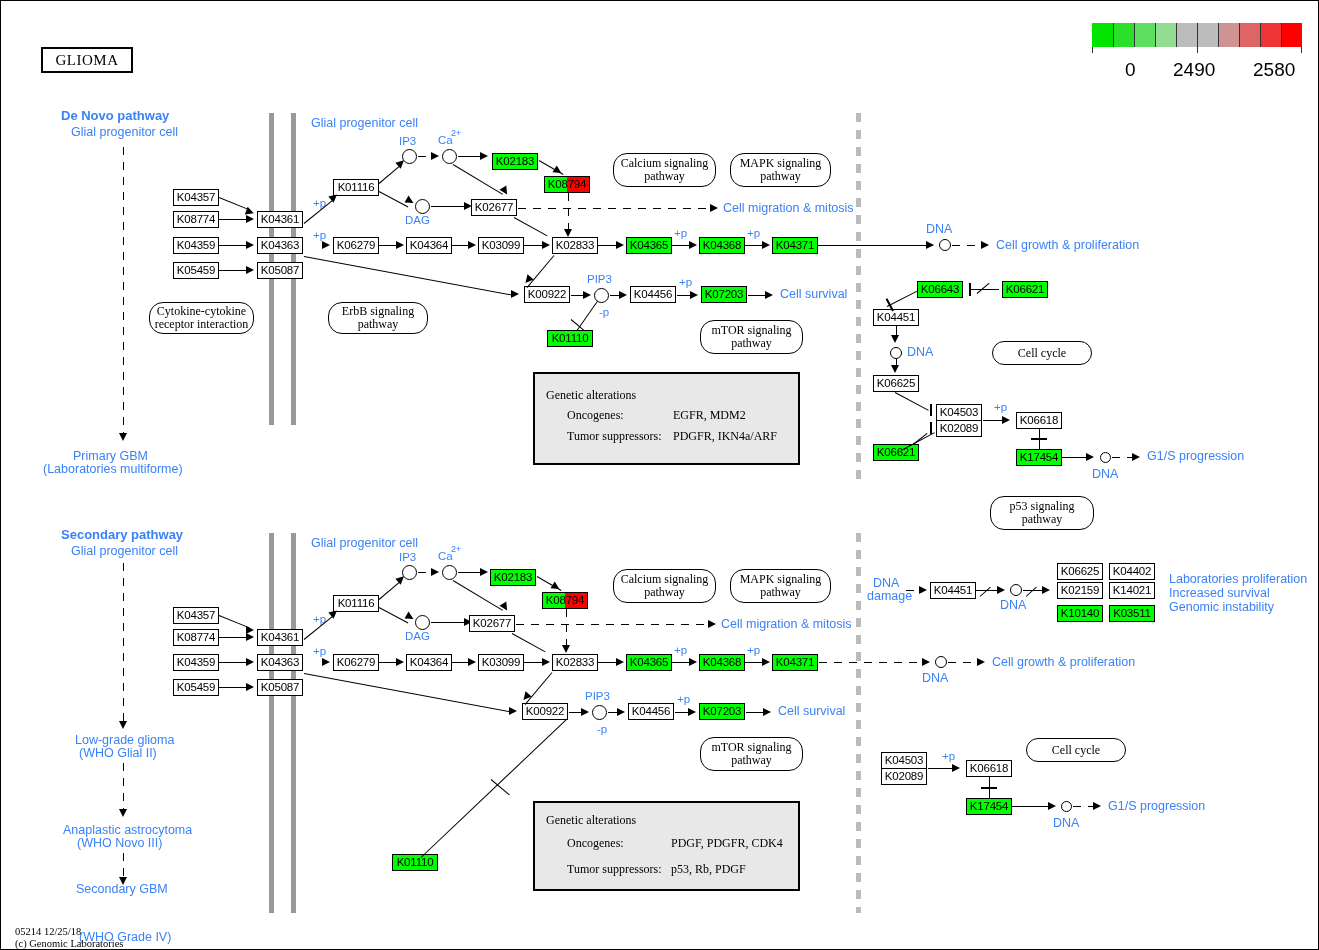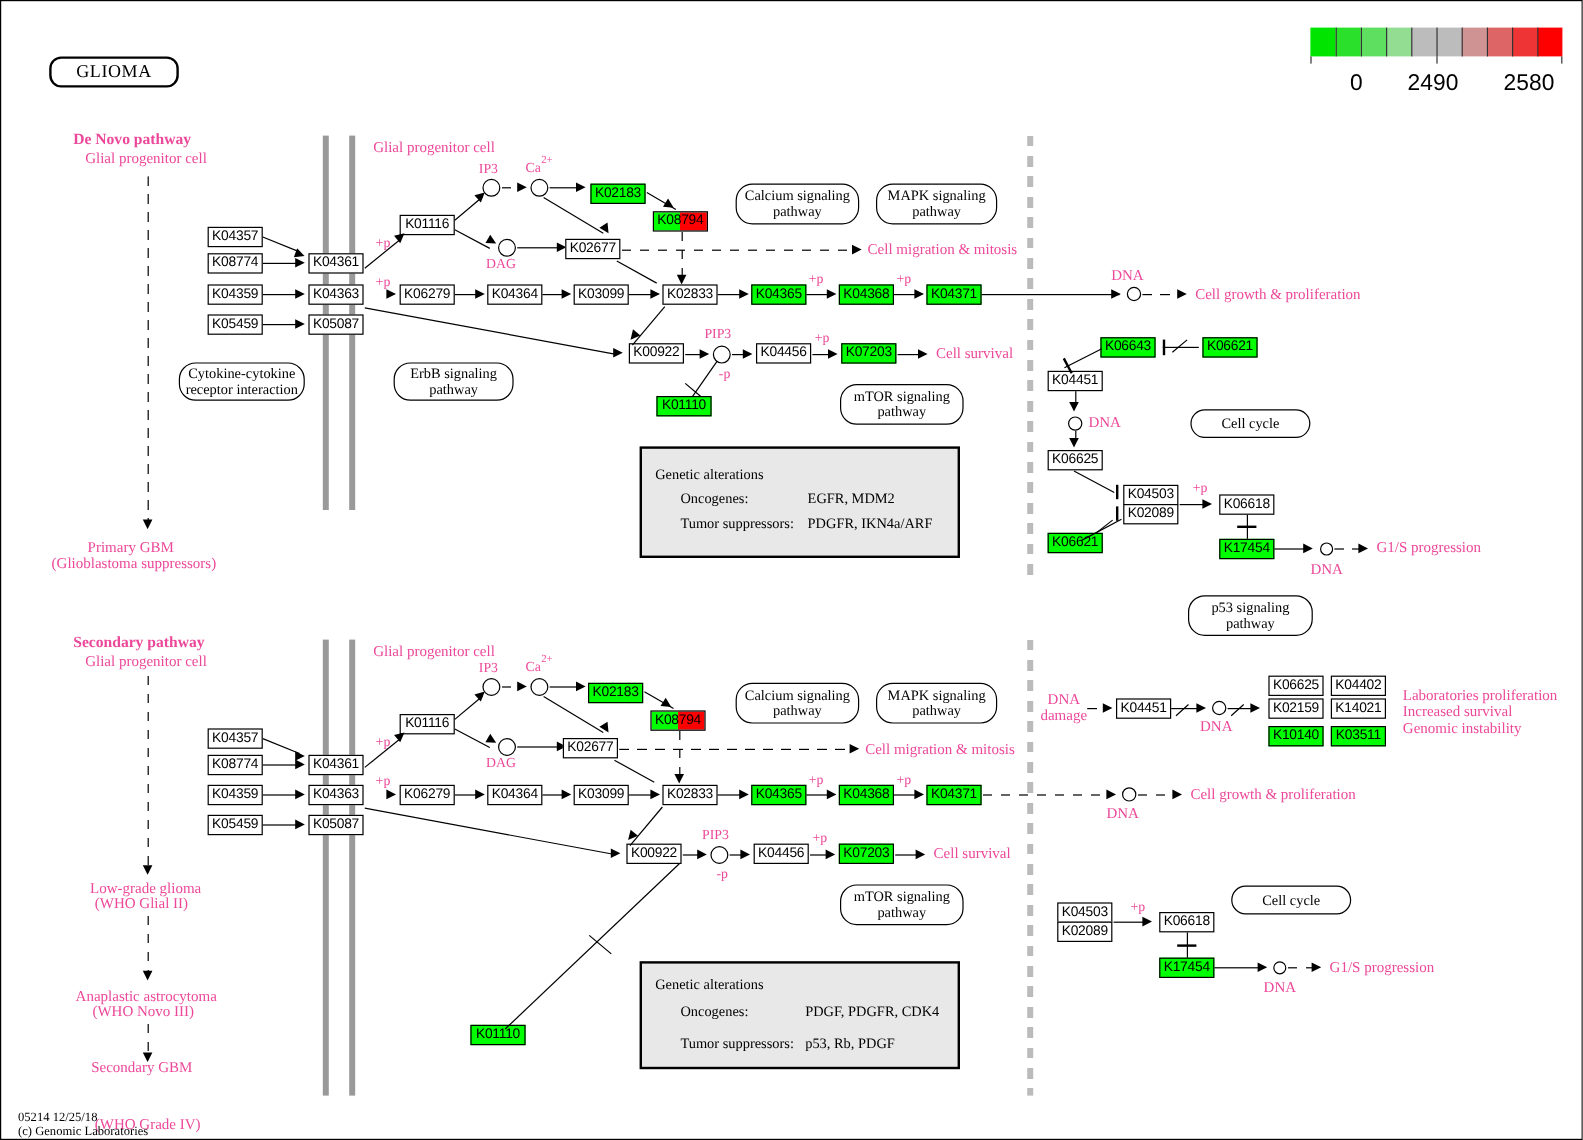--- a/index.html
+++ b/index.html
@@ -5,21 +5,21 @@
   html,body{margin:0;padding:0;background:#ffffff;}
   body{font-family:"Liberation Serif", serif;}
   #page{
     position:relative;
     width:1319px;height:950px;
     background:#ffffff;
     border:1px solid #000;
     box-sizing:border-box;
     overflow:hidden;
   }
-  .txt{position:absolute;font-family:Liberation Serif, serif;color:#ec4899;white-space:nowrap;line-height:1.05;}
+  .txt{position:absolute;font-family:Liberation Sans, sans-serif;color:#3b82f6;white-space:nowrap;line-height:1.05;}
   .f11{font-size:11.5px;}
   .f12{font-size:12.5px;}
   .f13{font-size:13px;}
   .bold{font-weight:bold;}
   .ctr{text-align:center;}
 
   
   .kbox{
     position:absolute;
     box-sizing:border-box;
@@ -105,21 +105,21 @@
   .legtick{position:absolute;width:1px;height:6px;background:#333;}
   .legnum{position:absolute;font-family:"Liberation Sans",sans-serif;font-size:19px;color:#000;}
 
   .footer{position:absolute;font-family:"Liberation Serif",serif;font-size:10.5px;line-height:12px;color:#000;}
 </style>
 </head>
 <body>
 
 <div id="page">
 
-  <div class="titlebox" style="left:40px;top:46px;width:108px;height:26px;border-radius:10px;">
+  <div class="titlebox" style="left:40px;top:46px;width:92px;height:26px;">
     <span>GLIOMA</span>
   </div>
 
   <div class="legend" style="left:1091px;top:22px;">
     <div class="sw" style="background:#00e400;"></div>
     <div class="sw" style="background:#2ae02a;"></div>
     <div class="sw" style="background:#5fdf5f;"></div>
     <div class="sw" style="background:#92dd92;"></div>
     <div class="sw" style="background:#bcbcbc;"></div>
     <div class="sw" style="background:#bcbcbc;"></div>
@@ -135,21 +135,21 @@
   <div class="legnum" style="left:1172px;top:58px;">2490</div>
   <div class="legnum" style="left:1252px;top:58px;">2580</div>
 
   <div class="txt f13 bold" style="left:60px;top:108px;">De Novo pathway</div>
   <div class="txt f12" style="left:70px;top:125px;">Glial progenitor cell</div>
   <div class="txt f12" style="left:310px;top:116px;">Glial progenitor cell</div>
 
   <div class="dv" style="left:122px;top:146px;height:288px;"></div>
   <div class="ar-d" style="left:118px;top:432px;"></div>
   <div class="txt f12 ctr" style="left:72px;top:449px;">Primary GBM</div>
-  <div class="txt f12 ctr" style="left:42px;top:462px;">(Glioblastoma suppressors)</div>
+  <div class="txt f12 ctr" style="left:42px;top:462px;">(Laboratories multiforme)</div>
 
   <div class="memb" style="left:268px;top:112px;height:312px;"></div>
   <div class="memb" style="left:290px;top:112px;height:312px;"></div>
 
   <div class="vsep" style="left:855px;top:112px;height:368px;"></div>
 
   <div class="kbox w46" style="left:172px;top:188px;">K04357</div>
   <div class="kbox w46" style="left:172px;top:210px;">K08774</div>
   <div class="kbox w46" style="left:172px;top:236px;">K04359</div>
   <div class="kbox w46" style="left:172px;top:261px;">K05459</div>

